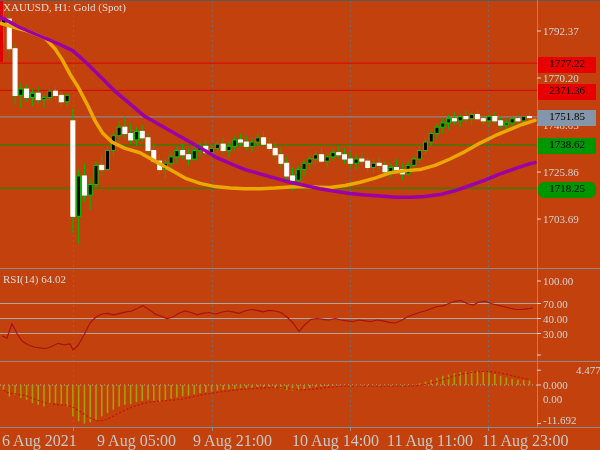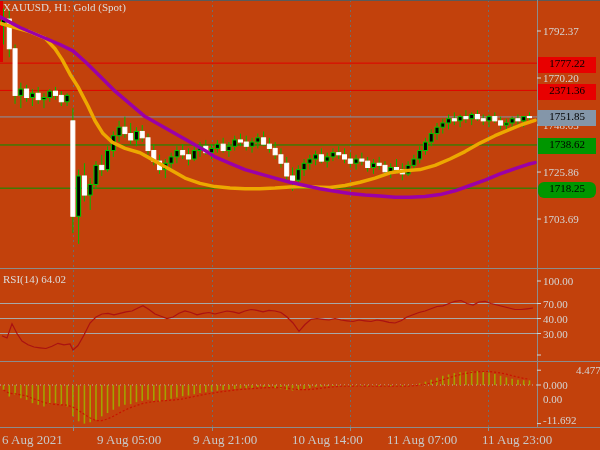--- a/index.html
+++ b/index.html
@@ -17,21 +17,21 @@
   #macd-label{top:370px;}
   .axis-layer{position:absolute;left:0;top:0;width:600px;height:450px;z-index:2;}
   .plabel{
     position:absolute;left:543px;width:56px;color:#D4D4D4;font-size:11px;line-height:12px;white-space:nowrap;
   }
   .pbadge{
     position:absolute;left:538px;width:58px;height:16px;color:#000;font-size:11px;line-height:13px;
     text-align:center;white-space:nowrap;
   }
   .tlabel{
-    position:absolute;top:432px;color:#C8C8C8;font-size:13px;white-space:nowrap;
+    position:absolute;top:432px;color:#C8C8C8;font-size:16px;white-space:nowrap;
   }
 </style>
 </head>
 <body>
 
 <div class="win">
   <div class="chart-title">XAUUSD, H1: Gold (Spot)</div>
   <svg id="plot" width="600" height="450">
       <line x1="73.5" y1="0" x2="73.5" y2="427" stroke="#6E6E6E" stroke-dasharray="2,3"></line>
       <line x1="212.5" y1="0" x2="212.5" y2="427" stroke="#6E6E6E" stroke-dasharray="2,3"></line>
@@ -369,16 +369,16 @@
       <div class="plabel" style="top: 345px; margin-top: 48px;">0.00</div>
       <div class="plabel" style="top: 364.226px; margin-left: 33px;">4.477</div>
       <div class="plabel" style="top: 379px;">0.000</div>
       <div class="plabel" style="top: 414px;">-11.692</div>
     </div>
   <div class="axis-layer" id="time-axis">
       <div class="tlabel" style="left: 2px;">6 Aug 2021</div>
       <div class="tlabel" style="left: 97px;">9 Aug 05:00</div>
       <div class="tlabel" style="left: 193px;">9 Aug 21:00</div>
       <div class="tlabel" style="left: 292px;">10 Aug 14:00</div>
-      <div class="tlabel" style="left: 387px;">11 Aug 07:00</div>
+      <div class="tlabel" style="left: 387px;">11 Aug 11:00</div>
       <div class="tlabel" style="left: 482px;">11 Aug 23:00</div>
     </div>
 </div>
 
 </body></html>

